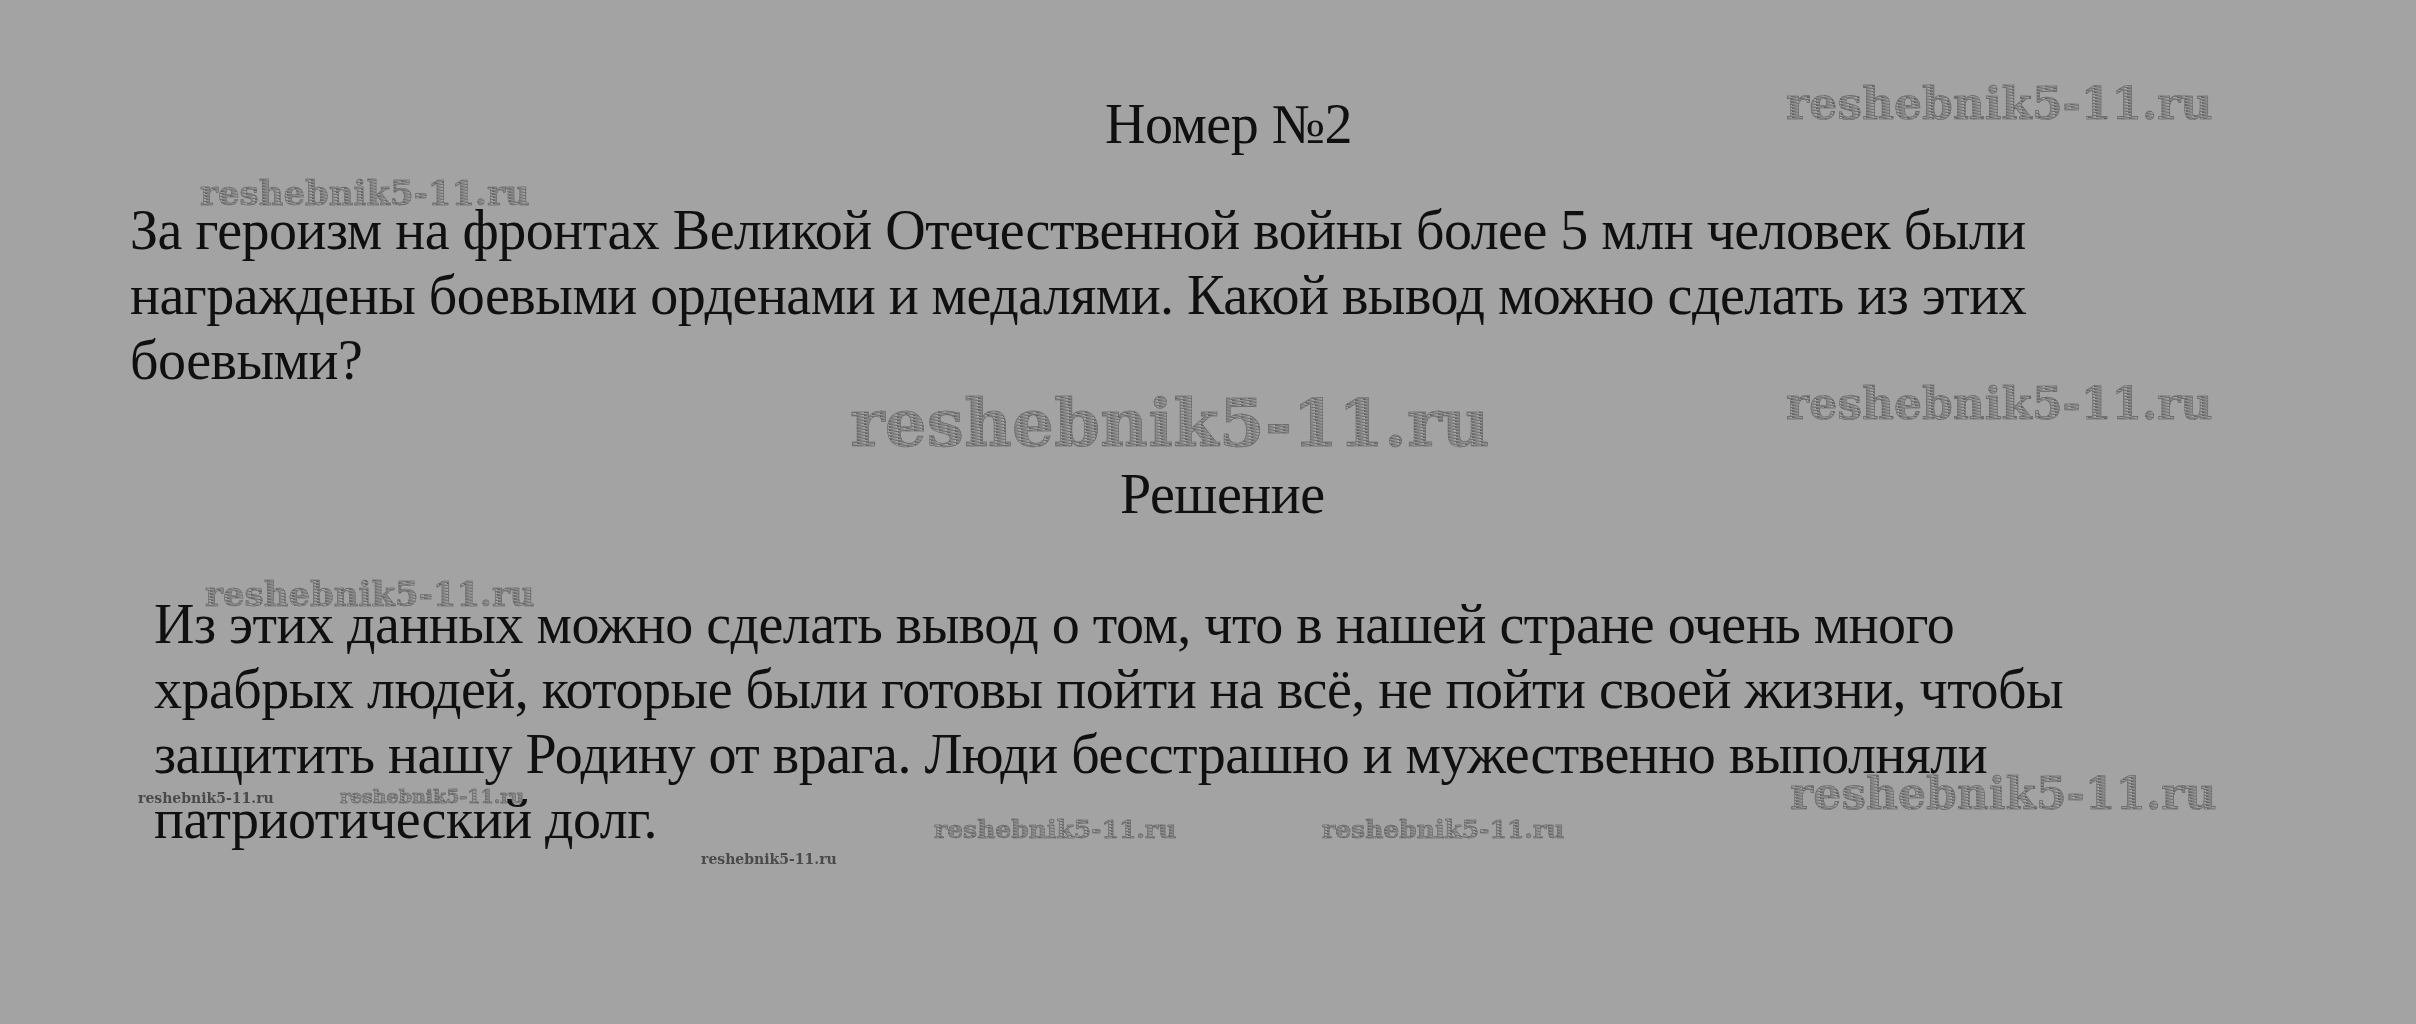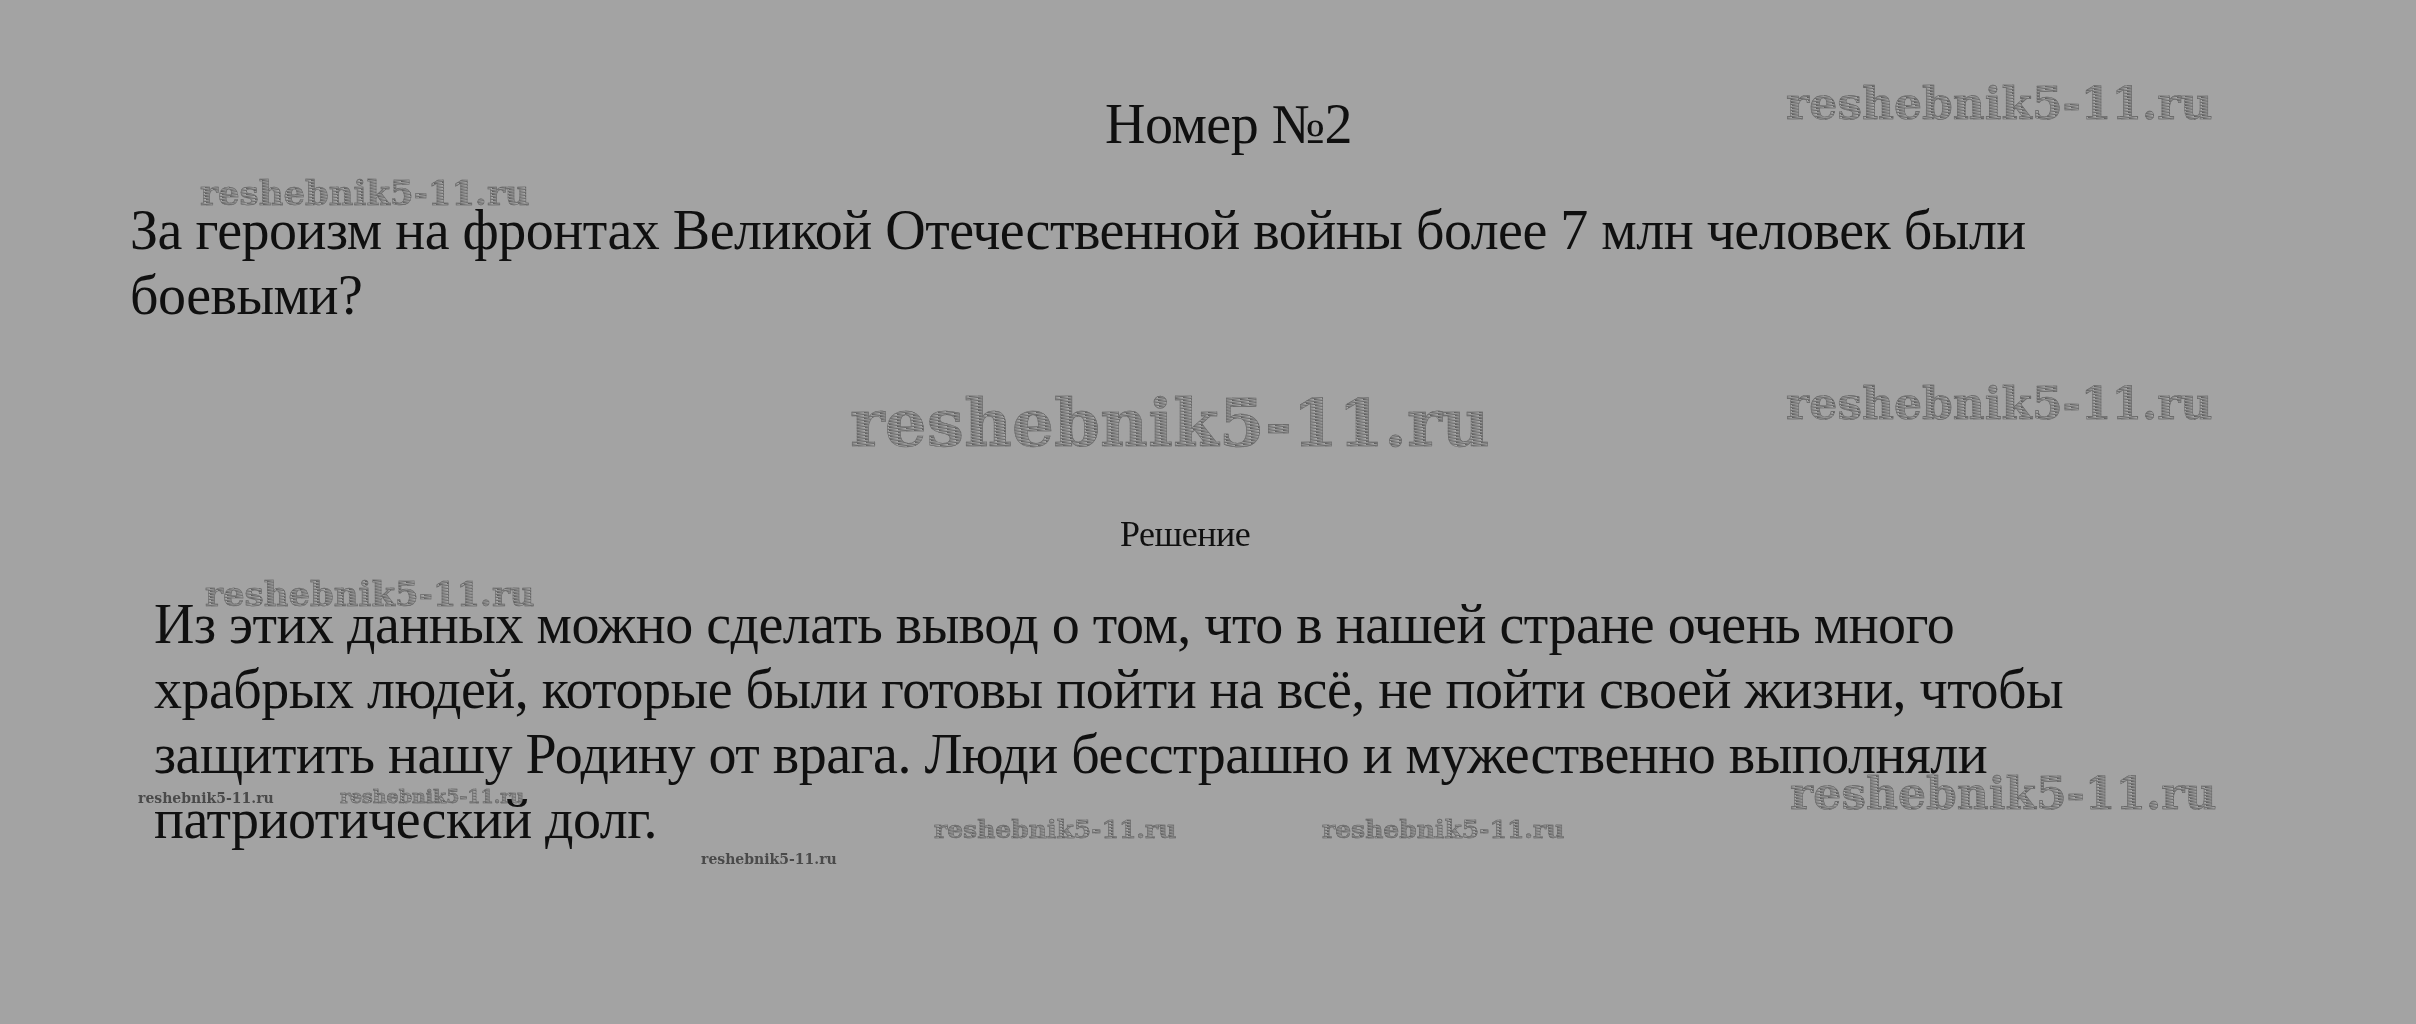--- a/index.html
+++ b/index.html
@@ -17,21 +17,21 @@
     position: absolute;
     font-size: 56px;
     line-height: 65px;
     letter-spacing: -0.5px;
     white-space: nowrap;
     color: #101010;
   }
   .para { white-space: normal; }
   .para .line { white-space: nowrap; }
   .title { font-size: 56px; }
-  .heading { font-size: 36px; margin-top: 40px; }
+  .heading { font-size: 56px; }
   
   .wm {
     position: absolute;
     font-family: "DejaVu Serif", serif;
     font-weight: bold;
     white-space: nowrap;
     line-height: 1;
     background-image: repeating-linear-gradient(173deg, #5c5c5c 0px, #9e9e9e 1px, #6b6b6b 2px, #ababab 3px);
     -webkit-background-clip: text;
     background-clip: text;
@@ -80,21 +80,22 @@
   <span class="wm wm-mid-right">reshebnik5-11.ru</span>
   <span class="wm wm-small-solution">reshebnik5-11.ru</span>
   <span class="wm wm-bottom-right">reshebnik5-11.ru</span>
   <span class="wm-plain wm-tiny-left">reshebnik5-11.ru</span>
   <span class="wm wm-bottom-a">reshebnik5-11.ru</span>
   <span class="wm-plain wm-tiny-mid">reshebnik5-11.ru</span>
   <span class="wm wm-bottom-b">reshebnik5-11.ru</span>
   <span class="wm wm-bottom-c">reshebnik5-11.ru</span>
 
   <div class="doc-text para problem-pos">
-    <div class="line">За героизм на фронтах Великой Отечественной войны более 7 млн человек были</div>
+    <div class="line">За героизм на фронтах Великой Отечественной войны более 5 млн человек были</div>
+    <div class="line">награждены боевыми орденами и медалями. Какой вывод можно сделать из этих</div>
     <div class="line">боевыми?</div>
   </div>
 
   <div class="doc-text heading heading-pos">Решение</div>
 
   <div class="doc-text para solution-pos">
     <div class="line">Из этих данных можно сделать вывод о том, что в нашей стране очень много</div>
     <div class="line">храбрых людей, которые были готовы пойти на всё, не пойти своей жизни, чтобы</div>
     <div class="line">защитить нашу Родину от врага. Люди бесстрашно и мужественно выполняли</div>
     <div class="line">патриотический долг.</div>

